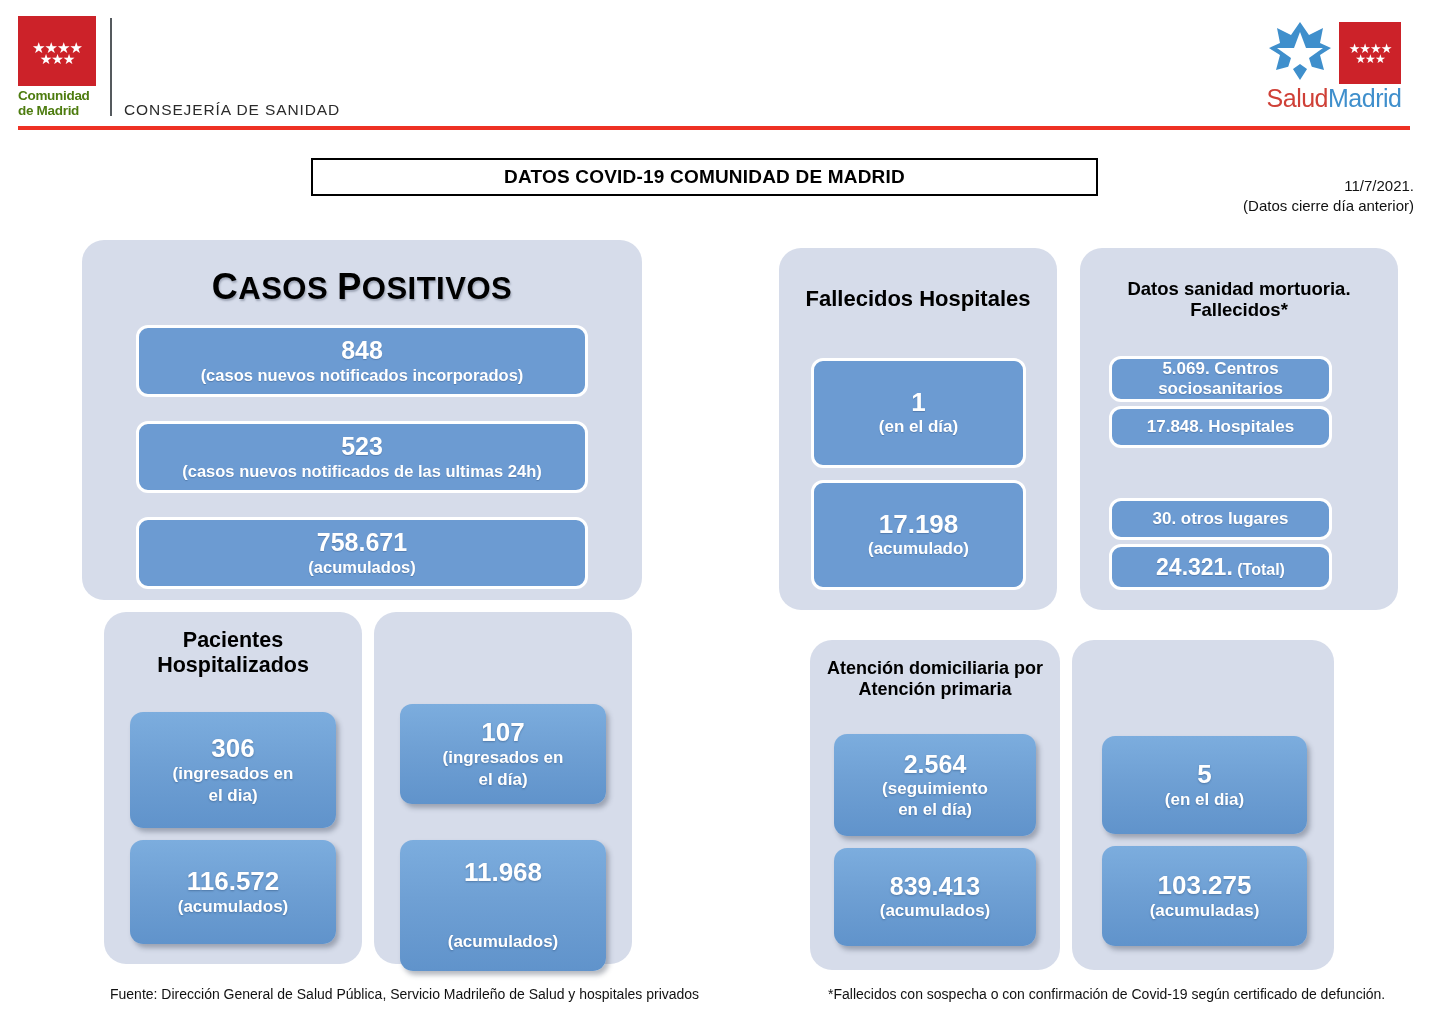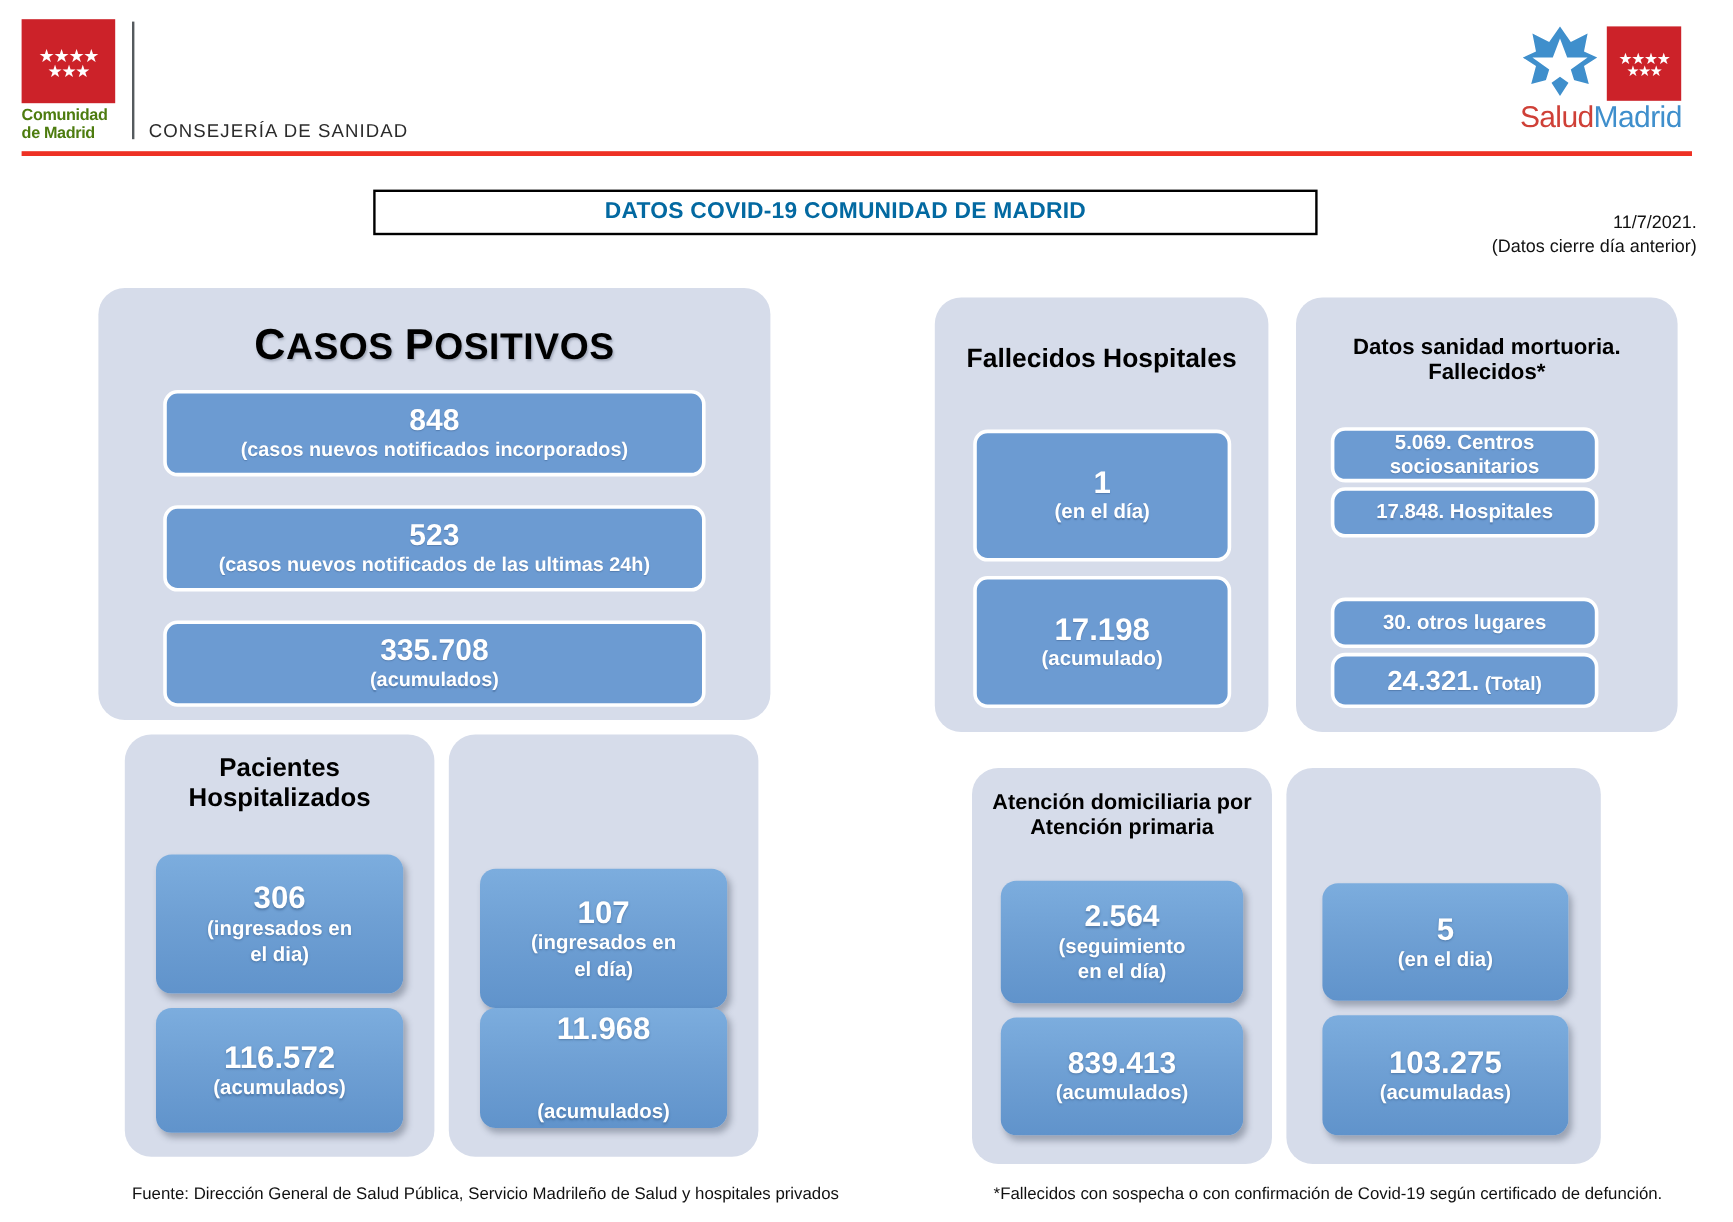--- a/index.html
+++ b/index.html
@@ -124,21 +124,21 @@
     background: #ffffff;
     box-sizing: border-box;
     display: flex;
     align-items: center;
     justify-content: center;
   }
   #title-banner .txt {
     font-size: 19px;
     font-weight: bold;
     letter-spacing: 0.2px;
-    color: #0369a1;
+    color: #000000;
   }
   #date-block {
     position: absolute;
     right: 30px; top: 176px;
     width: 250px;
     text-align: right;
     font-size: 15px;
     color: #111111;
     line-height: 1.35;
   }
@@ -211,22 +211,22 @@
   #card-hosp .blue-grad { position: absolute; left: 26px; width: 206px; }
   #hosp-b1 { top: 100px; height: 116px; }
   #hosp-b2 { top: 228px; height: 104px; }
   #card-hosp .big-num { font-size: 26px; }
   #card-hosp .sub-lbl { font-size: 17px; margin-top: 2px; }
 
   
   #card-uci { left: 374px; top: 612px; width: 258px; height: 352px; }
   #card-uci .card-title { margin-top: 28px; font-size: 21.5px; }
   #card-uci .blue-grad { position: absolute; left: 26px; width: 206px; }
-  #uci-b1 { top: 112px; height: 116px; }
-  #uci-b2 { top: 228px; height: 100px; gap: 44px; }
+  #uci-b1 { top: 92px; height: 100px; border-radius: 12px; }
+  #uci-b2 { top: 228px; height: 131px; gap: 44px; }
   #card-uci .big-num { font-size: 26px; }
   #card-uci .sub-lbl { font-size: 17px; margin-top: 2px; }
 
   
   #card-fall { left: 779px; top: 248px; width: 278px; height: 362px; }
   #card-fall .card-title { margin-top: 38px; font-size: 22px; }
   #card-fall .blue-flat { position: absolute; left: 32px; width: 215px; }
   #fall-b1 { top: 110px; height: 110px; }
   #fall-b2 { top: 232px; height: 110px; }
   #card-fall .big-num { font-size: 26px; }
@@ -335,21 +335,21 @@
     <div class="big-num">848</div>
     <div class="sub-lbl">(casos nuevos notificados incorporados)</div>
   </div>
 
   <div class="blue-flat" id="casos-b2">
     <div class="big-num">523</div>
     <div class="sub-lbl">(casos nuevos notificados de las ultimas 24h)</div>
   </div>
 
   <div class="blue-flat" id="casos-b3">
-    <div class="big-num">335.708</div>
+    <div class="big-num">758.671</div>
     <div class="sub-lbl">(acumulados)</div>
   </div>
 </div>
 
 <div class="card" id="card-hosp">
   <div class="card-title">
     <div>Pacientes</div>
     <div>Hospitalizados</div>
   </div>
 

